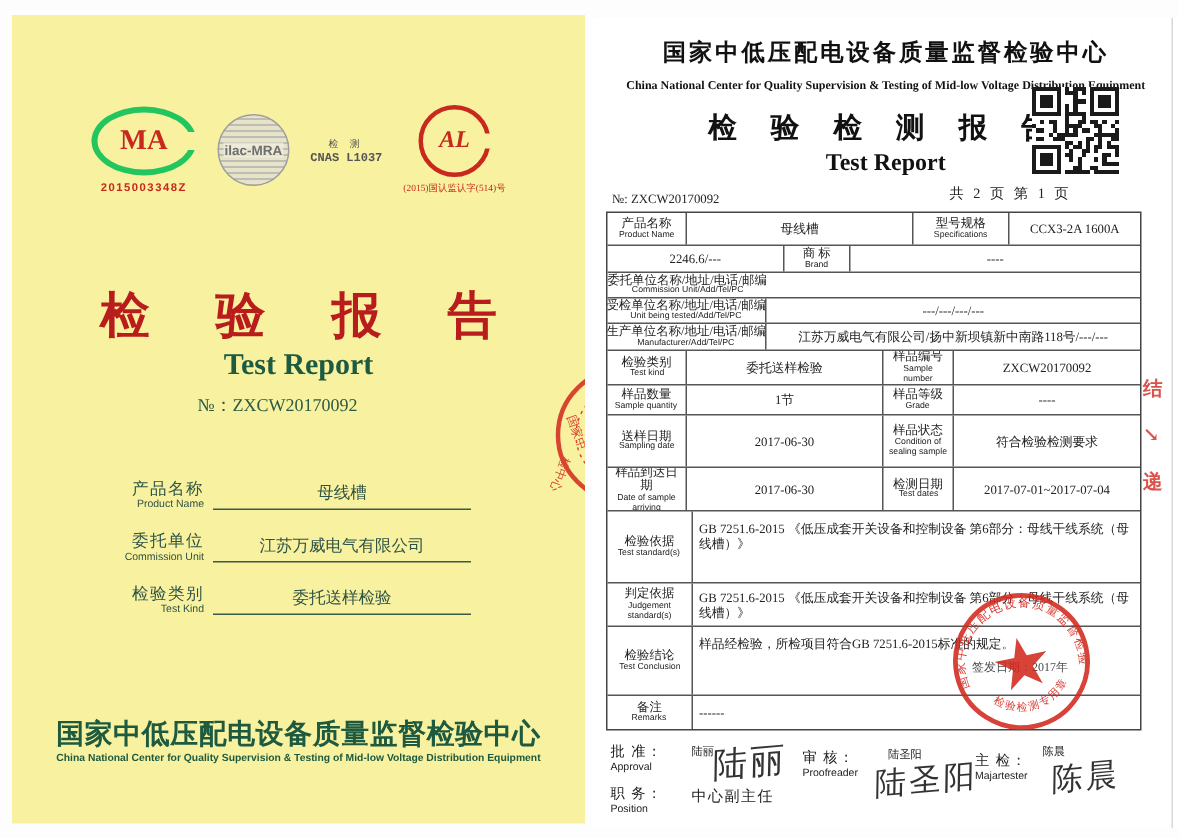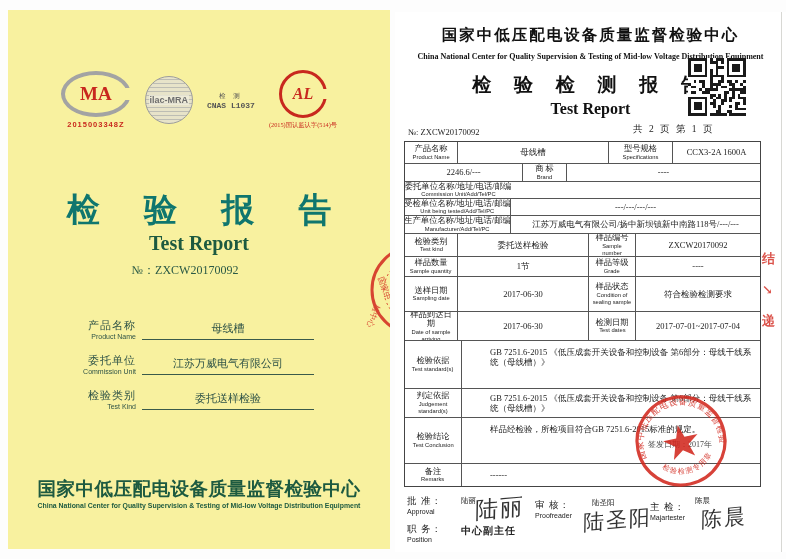--- a/index.html
+++ b/index.html
@@ -4,21 +4,21 @@
 <style>
   html,body{margin:0;padding:0;background:#ffffff;}
   .canvas{position:relative;width:786px;height:559px;background:#fdfdfd;overflow:hidden;
           font-family:"Liberation Serif","DejaVu Serif",serif;}
   .page{position:absolute;overflow:hidden;}
   
   .page-left{left:8px;top:10px;width:382px;height:539px;background:#f8f19f;}
   .logos{position:absolute;top:60px;left:0;width:100%;display:flex;justify-content:center;
          align-items:center;gap:14px;}
   .logo{display:flex;flex-direction:column;align-items:center;}
-  .cma-oval{width:62px;height:38px;border:4px solid #a3a3a3;border-radius:50%;display:flex;
+  .cma-oval{width:62px;height:38px;border:4px solid #22c55e;border-radius:50%;display:flex;
             align-items:center;justify-content:center;position:relative;text-align:right;}
   .cma-oval:after{content:"";position:absolute;right:-6px;top:50%;transform:translateY(-50%);
             width:9px;height:12px;background:#f8f19f;}
   .cma-txt{color:#c8281e;font-weight:bold;font-size:19px;letter-spacing:0;}
   .logo-sub-red{color:#c8281e;font-weight:bold;font-size:7.5px;letter-spacing:1px;margin-top:3px;
             font-family:"Liberation Sans",sans-serif;}
   .ilac-circle{width:46px;height:46px;border-radius:50%;border:1.5px solid #9d9d9d;
             background:repeating-linear-gradient(0deg,#e7e3c9 0 3px,#bdbdb4 3px 4px);
             display:flex;align-items:center;justify-content:center;}
   .ilac-txt{font-size:9px;font-weight:bold;color:#6e6e6e;background:rgba(240,238,220,.75);
@@ -27,21 +27,21 @@
   .cnas-txt{color:#3c3f68;font-weight:bold;font-size:16px;letter-spacing:.5px;z-index:1;
             font-family:"Liberation Sans",sans-serif;}
   .cnas-sub1{font-size:6.5px;color:#555;letter-spacing:3px;margin-top:1px;}
   .cnas-sub2{font-size:8px;font-weight:bold;color:#555;font-family:Liberation Mono, monospace;}
   .cal-circle{width:42px;height:42px;border:3.5px solid #c8281e;border-radius:50%;display:flex;
             align-items:center;justify-content:center;position:relative;}
   .cal-circle:after{content:"";position:absolute;right:-5px;top:50%;transform:translateY(-50%);
             width:7px;height:10px;background:#f8f19f;}
   .cal-txt{color:#c8281e;font-weight:bold;font-size:16px;font-style:italic;}
   .logo-sub-red2{color:#c8281e;font-size:6.3px;margin-top:3px;}
-  .l-title{position:absolute;top:178px;left:0;width:100%;text-align:center;color:#0f766e;
+  .l-title{position:absolute;top:178px;left:0;width:100%;text-align:center;color:#b91c1c;
             font-size:33px;font-weight:bold;letter-spacing:18px;text-indent:18px;}
   .l-title-en{position:absolute;top:222px;left:0;width:100%;text-align:center;color:#1d5a40;
             font-size:20px;font-weight:bold;}
   .l-no{position:absolute;top:252px;left:0;width:100%;text-align:center;color:#2b5a45;
             font-size:12px;transform:translateX(-14px);}
   .l-fields{position:absolute;top:308px;left:0;width:100%;}
   .l-field{display:flex;align-items:flex-end;margin-bottom:13px;}
   .lf-label{width:128px;text-align:right;color:#2f5347;}
   .lf-zh{font-size:11px;letter-spacing:1px;}
   .lf-en{font-size:7px;font-family:"Liberation Sans",sans-serif;}
@@ -70,38 +70,38 @@
             box-sizing:border-box;}
   .trow{display:flex;width:100%;border-bottom:1px solid #555;box-sizing:border-box;}
   .trow:last-child{border-bottom:none;}
   .cell{border-right:1px solid #555;box-sizing:border-box;display:flex;flex-direction:column;
         align-items:center;justify-content:center;overflow:hidden;padding:1px 2px;}
   .cell:last-child{border-right:none;}
   .zh{font-size:8.3px;color:#222;line-height:1.15;text-align:center;white-space:nowrap;}
   .en{font-size:6.3px;color:#222;line-height:1.1;text-align:center;
       font-family:"Liberation Sans",sans-serif;transform:scale(.92);}
   .val{font-size:8.5px;color:#222;line-height:1.2;text-align:center;justify-content:center;}
-  .val.left{align-items:flex-start;text-align:left;margin-left:24px;}
+  .val.left{align-items:flex-start;text-align:left;}
   .ca1{width:53px;} .ca2{width:151px;} .ca3{width:64px;} .ca4{flex:1;}
   .cb1{width:106px;} .cb2{width:118px;} .cb3{width:44px;} .cb4{flex:1;}
   .cc2{flex:1;}
   .ce2{width:131px;} .ce3{width:47px;} .ce4{flex:1;}
   .cd1{width:57px;} .cd2{flex:1;}
   .issue-date{position:absolute;left:253px;top:427px;font-size:8px;color:#4a4a4a;z-index:1;}
   .stamp{position:absolute;left:238px;top:381px;width:96px;height:96px;transform:rotate(-12deg);
          opacity:.88;z-index:2;}
   .edge-frag{position:absolute;left:367px;top:238px;width:18px;color:#d2281e;font-size:13px;
          font-weight:bold;display:flex;flex-direction:column;gap:14px;opacity:.8;z-index:2;}
   .sig-label{position:absolute;color:#222;text-align:left;}
   .sig-zh{font-size:9.5px;letter-spacing:1px;}
   .sig-en{font-size:7px;font-family:"Liberation Sans",sans-serif;}
   .sig-print{position:absolute;font-size:7.5px;color:#222;}
   .sig-hand{position:absolute;font-size:23px;color:#1c1c1c;transform:rotate(-5deg) skewX(-6deg);
          letter-spacing:2px;opacity:.9;}
-  .pos-value{position:absolute;font-size:10px;color:#222;letter-spacing:1px;font-weight:bold;}
+  .pos-value{position:absolute;font-size:10px;color:#222;letter-spacing:1px;}
 </style>
 </head>
 <body>
 
 <div class="canvas">
 
   <div class="page page-left">
 
     <div class="logos">
       <div class="logo">

